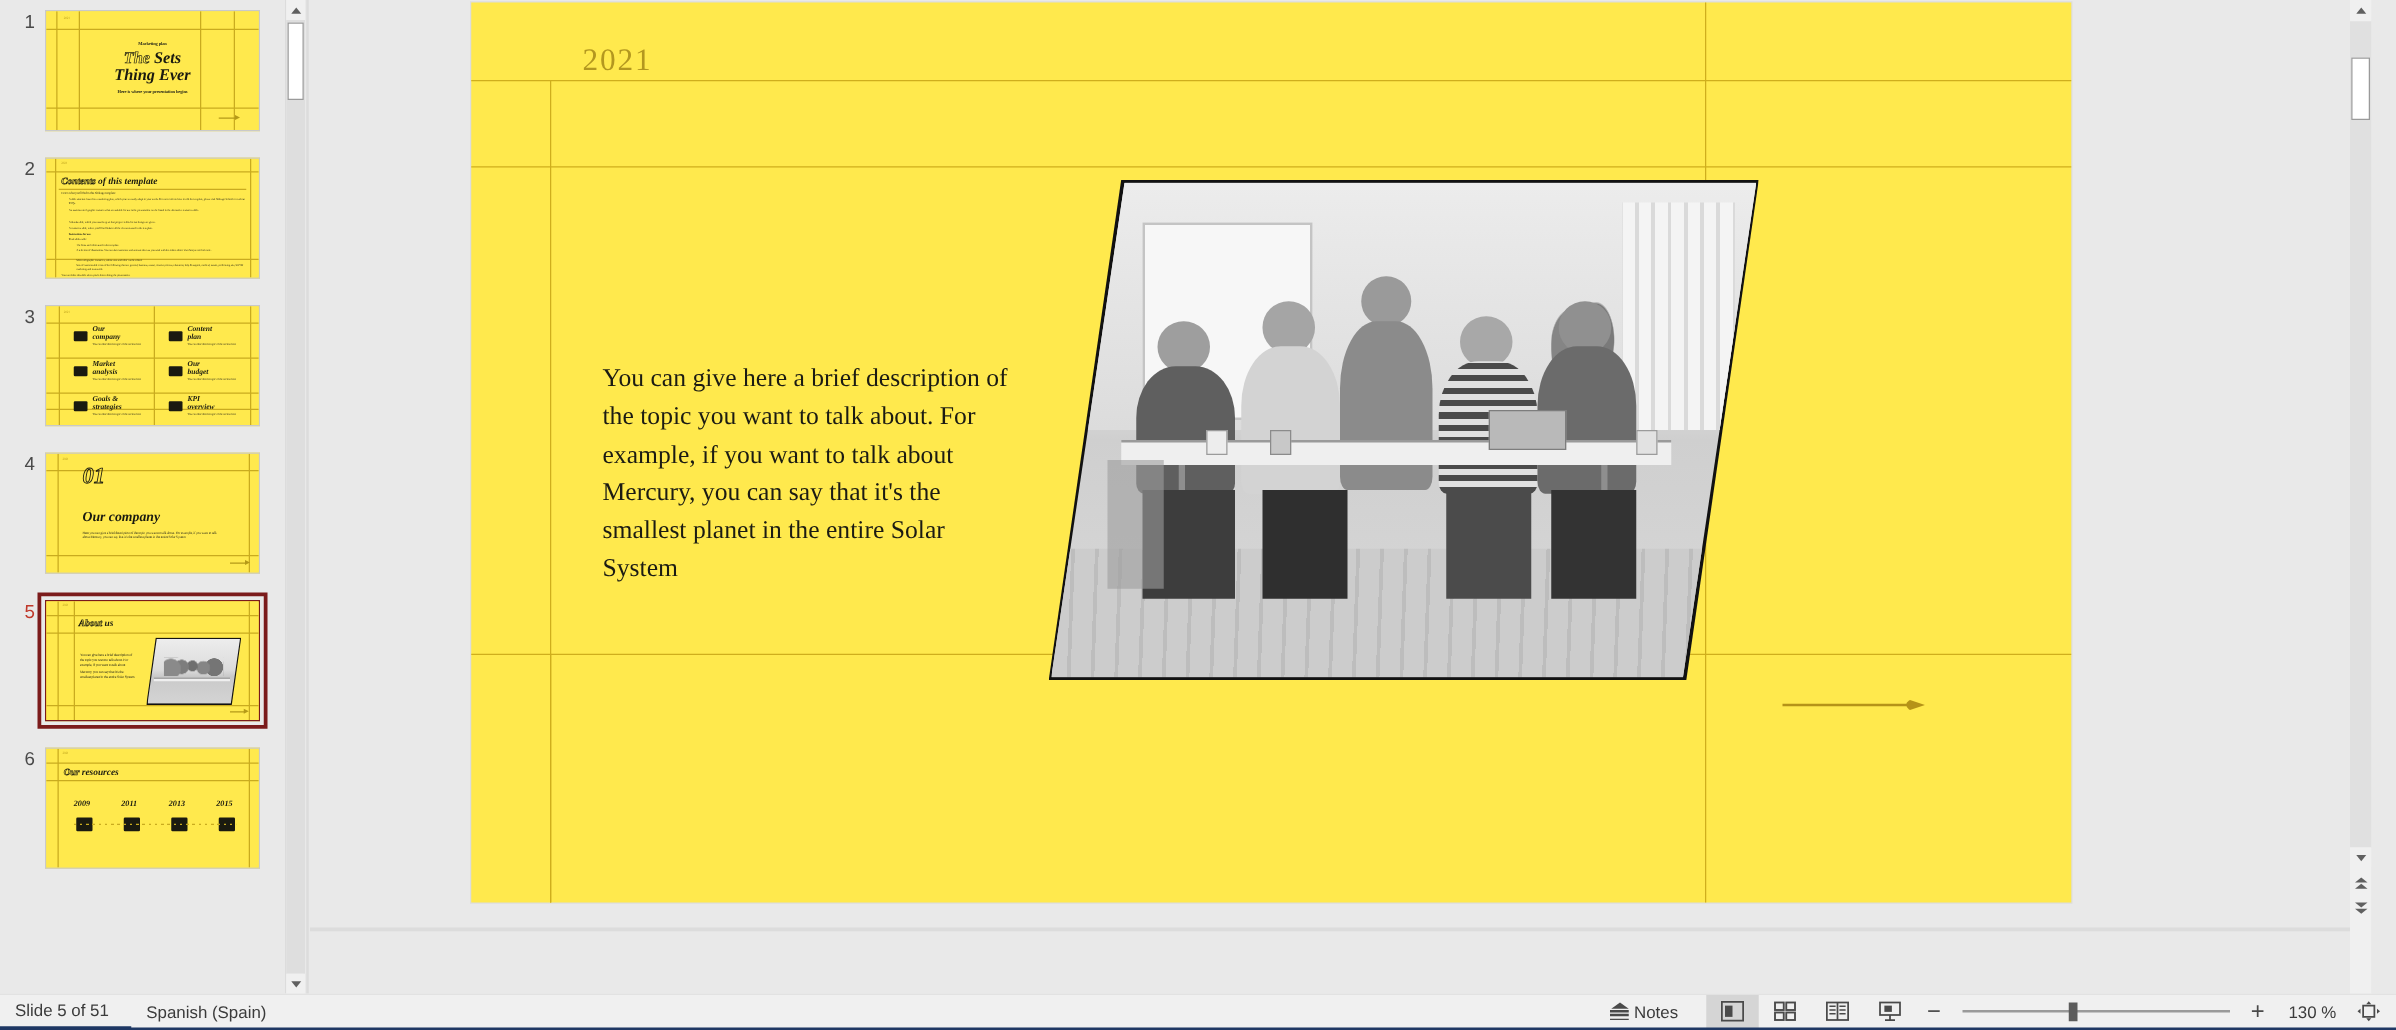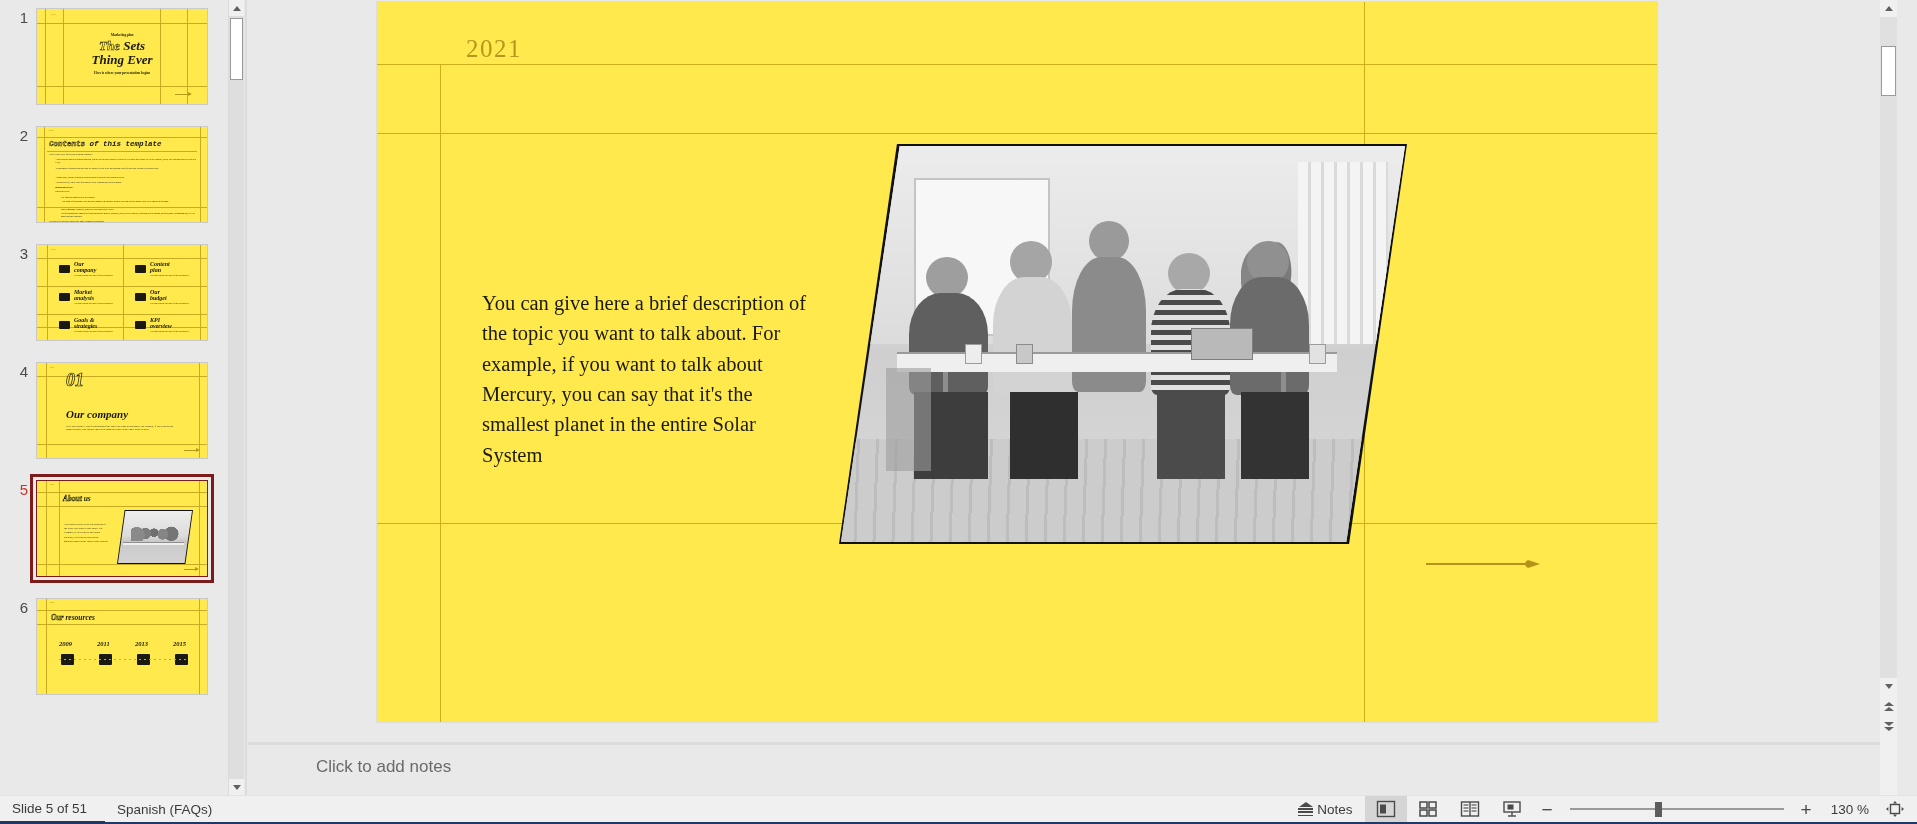--- a/index.html
+++ b/index.html
@@ -225,21 +225,21 @@
     padding:0 18px 0 12px; height:27px; display:flex; align-items:center;
     border-bottom:2px solid #1f3864;
   }
   #language { padding:0 12px; }
   #status-bar .spacer { flex:1; }
   .sb-btn {
     height:27px; display:flex; align-items:center; justify-content:center;
     padding:0 11px; cursor:default;
   }
   .sb-btn.active { background:#d5d5d5; }
-  #notes-toggle { gap:4px; padding:0 12px 0 10px; }
+  #notes-toggle { gap:4px; padding:0 22px 0 10px; }
   .notes-gl { display:inline-flex; flex-direction:column; align-items:center; gap:1.5px; }
   .notes-gl i { display:block; width:15px; height:1.6px; background:#4a4a4a; }
   .notes-gl .cap { width:0;height:0;background:none;
      border-left:7px solid transparent;border-right:7px solid transparent;border-bottom:5px solid #4a4a4a; }
   #zoom-minus, #zoom-plus { font-size:19px; color:#4a4a4a; padding:0 9px; line-height:1; }
   #zoom-slider { position:relative; width:230px; height:27px; display:flex; align-items:center; }
   #zoom-slider .ztrack { position:absolute; left:8px; right:8px; height:1.6px; background:#9a9a9a; }
   #zoom-slider .zhandle { position:absolute; left:93px; top:6px; width:7px; height:15px; background:#5c5c5c; }
   #zoom-value { padding:0 10px; min-width:54px; text-align:right; }
   #fit-slide { padding:0 12px 0 6px; }
@@ -281,21 +281,21 @@
 
     <div class="thumb-row" style="top:126px;">
       <div class="thumb-num">2</div>
       <div class="thumb-frame">
         <div class="mini">
           <div class="ln hl" style="top:10px;"></div>
           <div class="ln hl" style="bottom:14px;"></div>
           <div class="ln vl" style="left:7px;"></div>
           <div class="ln vl" style="right:6px;"></div>
           <div class="tiny" style="left:12px;top:2px;font-size:2.6px;color:#b59a18;">2021</div>
-          <div class="mini-title" style="position:absolute;left:12px;top:13px;font-size:7.5px;font-family:Liberation Mono, monospace;">
+          <div class="mini-title" style="position:absolute;left:12px;top:13px;font-size:7.5px;">
             <span class="hollow">Contents</span>
             <span>of this template</span>
           </div>
           <div class="ln hl" style="top:24px;left:10px;right:10px;"></div>
           <div class="tiny" style="left:12px;top:27px;right:8px;font-size:2.5px;">Here's what you'll find in this Slidesgo template:</div>
           <div class="tiny" style="left:18px;top:32px;right:7px;font-size:2.35px;">A slide structure based on a marketing plan, which you can easily adapt to your needs. For more info on how to edit the template, please visit Slidesgo School or read our FAQs.</div>
           <div class="tiny" style="left:18px;top:41px;right:7px;font-size:2.35px;">An assortment of graphic resources that are suitable for use in the presentation can be found in the alternative resources slide.</div>
           <div class="tiny" style="left:18px;top:50px;right:7px;font-size:2.35px;">A thanks slide, which you must keep so that proper credits for our design are given.</div>
           <div class="tiny" style="left:18px;top:55px;right:7px;font-size:2.35px;">A resources slide, where you'll find links to all the elements used in the template.</div>
           <div class="tiny" style="left:18px;top:60px;right:7px;font-size:2.35px;font-weight:700;">Instructions for use.</div>
@@ -529,28 +529,25 @@
         <span class="c2"></span>
       </div>
     <div class="dbl-arrow nextsld">
         <span class="c1"></span>
         <span class="c2"></span>
       </div>
   </div>
 
   <div id="splitter-h"></div>
 
-  <div id="notes-pane">
-    <div id="notes-placeholder">Click to add notes</div>
-  </div>
 
   <div id="status-bar">
     <div class="sb-left">
       <div id="slide-count">Slide 5 of 51</div>
-      <div id="language">Spanish (FAQs)</div>
+      <div id="language">Spanish (Spain)</div>
     </div>
     <div class="spacer"></div>
 
     <div class="sb-btn" id="notes-toggle">
       <span class="notes-gl">
         <i class="cap"></i>
           <i></i>
           <i></i>
           <i></i>
       </span>

